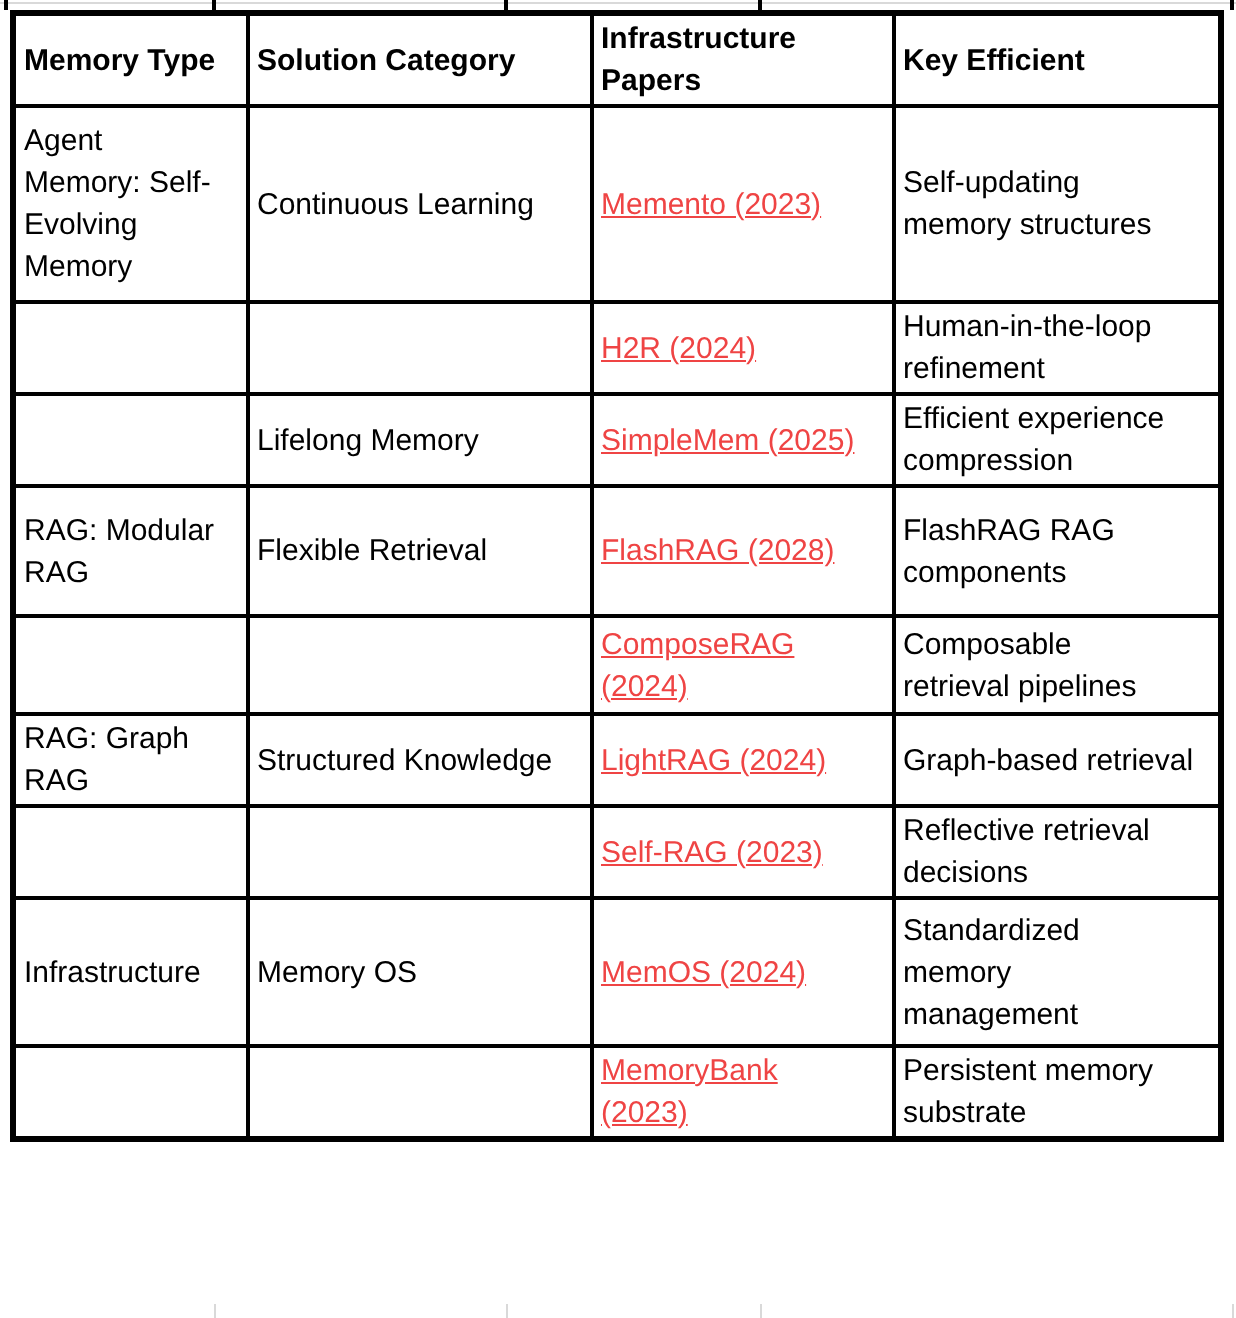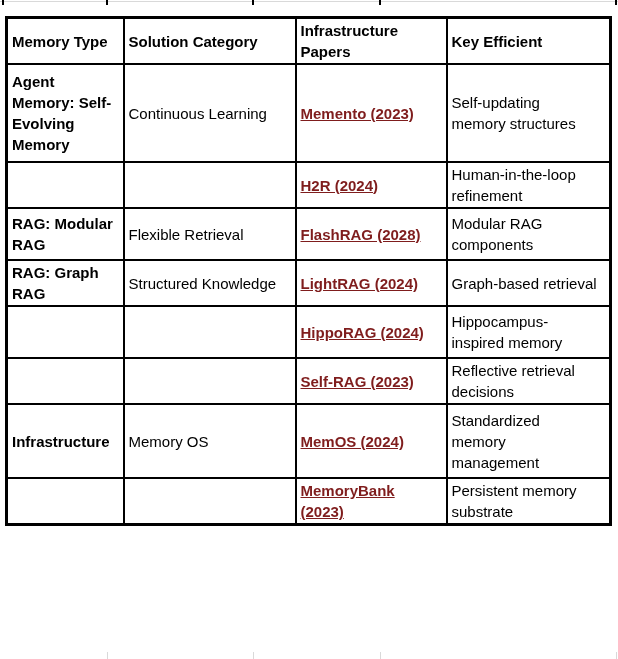--- a/index.html
+++ b/index.html
@@ -29,49 +29,48 @@
     background: #000000;
   }
   .stub-bottom {
     position: absolute;
     top: 652px;
     width: 1px; height: 7px;
     background: #d9d9d9;
   }
   table.main {
     position: absolute;
-    left: 5px; top: 16px;
+    left: 5px; top: 5px;
     border-collapse: collapse;
     table-layout: fixed;
     border: 3px solid #000000;
     font-size: 15px;
     line-height: 21px;
     color: #000000;
   }
   table.main th, table.main td {
     border: 2px solid #000000;
     vertical-align: middle;
     text-align: left;
     padding: 1px 3px 1px 4px;
     white-space: pre-line;
     overflow: hidden;
     font-weight: normal;
   }
   table.main thead th {
     font-weight: bold;
   }
   table.main td[data-name="cell-memory-type"] {
-    font-weight: bold;
+    font-weight: normal;
   }
   a.paper-link {
-    color: #7f1d1d;
+    color: #ef4444;
     text-decoration: underline;
     cursor: pointer;
     white-space: pre-line;
-    font-weight: bold;
   }
 </style>
 </head>
 <body>
 
 <div class="canvas" data-name="spreadsheet-canvas">
 
   <div class="grid-hline" data-name="gridline-horizontal"></div>
   <div class="stub-top" style="left:2px" data-name="border-stub"></div>
   <div class="stub-top" style="left:106px" data-name="border-stub"></div>
@@ -106,41 +105,49 @@
           <td data-name="cell-key-mechanism">Self-updating
 memory structures</td>
         </tr>
         <tr data-name="table-row" style="height: 46px; margin-top: 16px;">
           <td data-name="cell-memory-type"></td>
           <td data-name="cell-solution-category"></td>
           <td data-name="cell-implementation-paper"><a class="paper-link" data-name="paper-link">H2R (2024)</a></td>
           <td data-name="cell-key-mechanism">Human-in-the-loop
 refinement</td>
         </tr>
-        <tr data-name="table-row" style="height: 52px;">
+        <tr data-name="table-row" style="height: 46px;">
+          <td data-name="cell-memory-type"></td>
+          <td data-name="cell-solution-category">Lifelong Memory</td>
+          <td data-name="cell-implementation-paper"><a class="paper-link" data-name="paper-link">SimpleMem (2025)</a></td>
+          <td data-name="cell-key-mechanism">Efficient experience
+compression</td>
+        </tr>
+        <tr data-name="table-row" style="height: 65px;">
           <td data-name="cell-memory-type">RAG: Modular
 RAG</td>
           <td data-name="cell-solution-category">Flexible Retrieval</td>
           <td data-name="cell-implementation-paper"><a class="paper-link" data-name="paper-link">FlashRAG (2028)</a></td>
-          <td data-name="cell-key-mechanism">Modular RAG
+          <td data-name="cell-key-mechanism">FlashRAG RAG
 components</td>
+        </tr>
+        <tr data-name="table-row" style="height: 49px;">
+          <td data-name="cell-memory-type"></td>
+          <td data-name="cell-solution-category"></td>
+          <td data-name="cell-implementation-paper"><a class="paper-link" data-name="paper-link">ComposeRAG
+(2024)</a></td>
+          <td data-name="cell-key-mechanism">Composable
+retrieval pipelines</td>
         </tr>
         <tr data-name="table-row" style="height: 42px;">
           <td data-name="cell-memory-type">RAG: Graph
 RAG</td>
           <td data-name="cell-solution-category">Structured Knowledge</td>
           <td data-name="cell-implementation-paper"><a class="paper-link" data-name="paper-link">LightRAG (2024)</a></td>
           <td data-name="cell-key-mechanism">Graph-based retrieval</td>
-        </tr>
-        <tr data-name="table-row" style="height: 52px;">
-          <td data-name="cell-memory-type"></td>
-          <td data-name="cell-solution-category"></td>
-          <td data-name="cell-implementation-paper"><a class="paper-link" data-name="paper-link">HippoRAG (2024)</a></td>
-          <td data-name="cell-key-mechanism">Hippocampus-
-inspired memory</td>
         </tr>
         <tr data-name="table-row" style="height: 45px; margin-left: 40px;">
           <td data-name="cell-memory-type"></td>
           <td data-name="cell-solution-category"></td>
           <td data-name="cell-implementation-paper"><a class="paper-link" data-name="paper-link">Self-RAG (2023)</a></td>
           <td data-name="cell-key-mechanism">Reflective retrieval
 decisions</td>
         </tr>
         <tr data-name="table-row" style="height: 74px;">
           <td data-name="cell-memory-type">Infrastructure</td>

